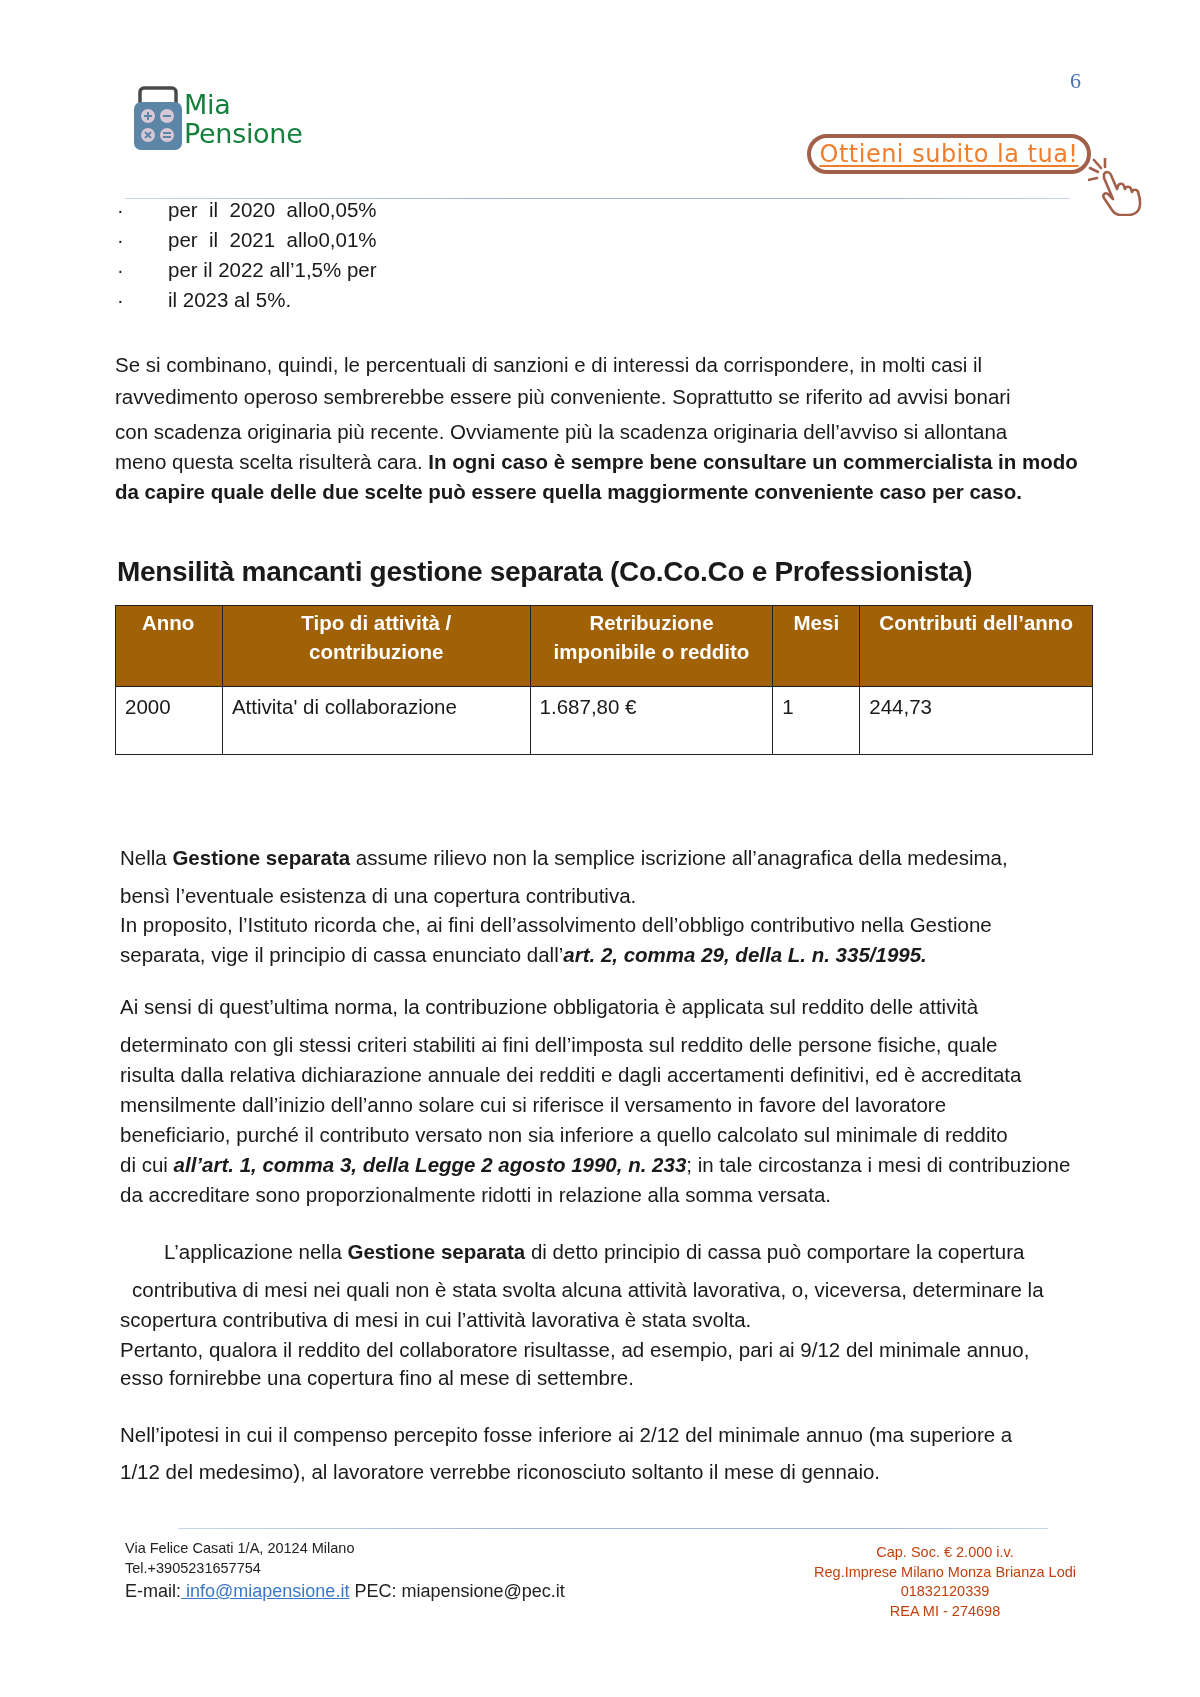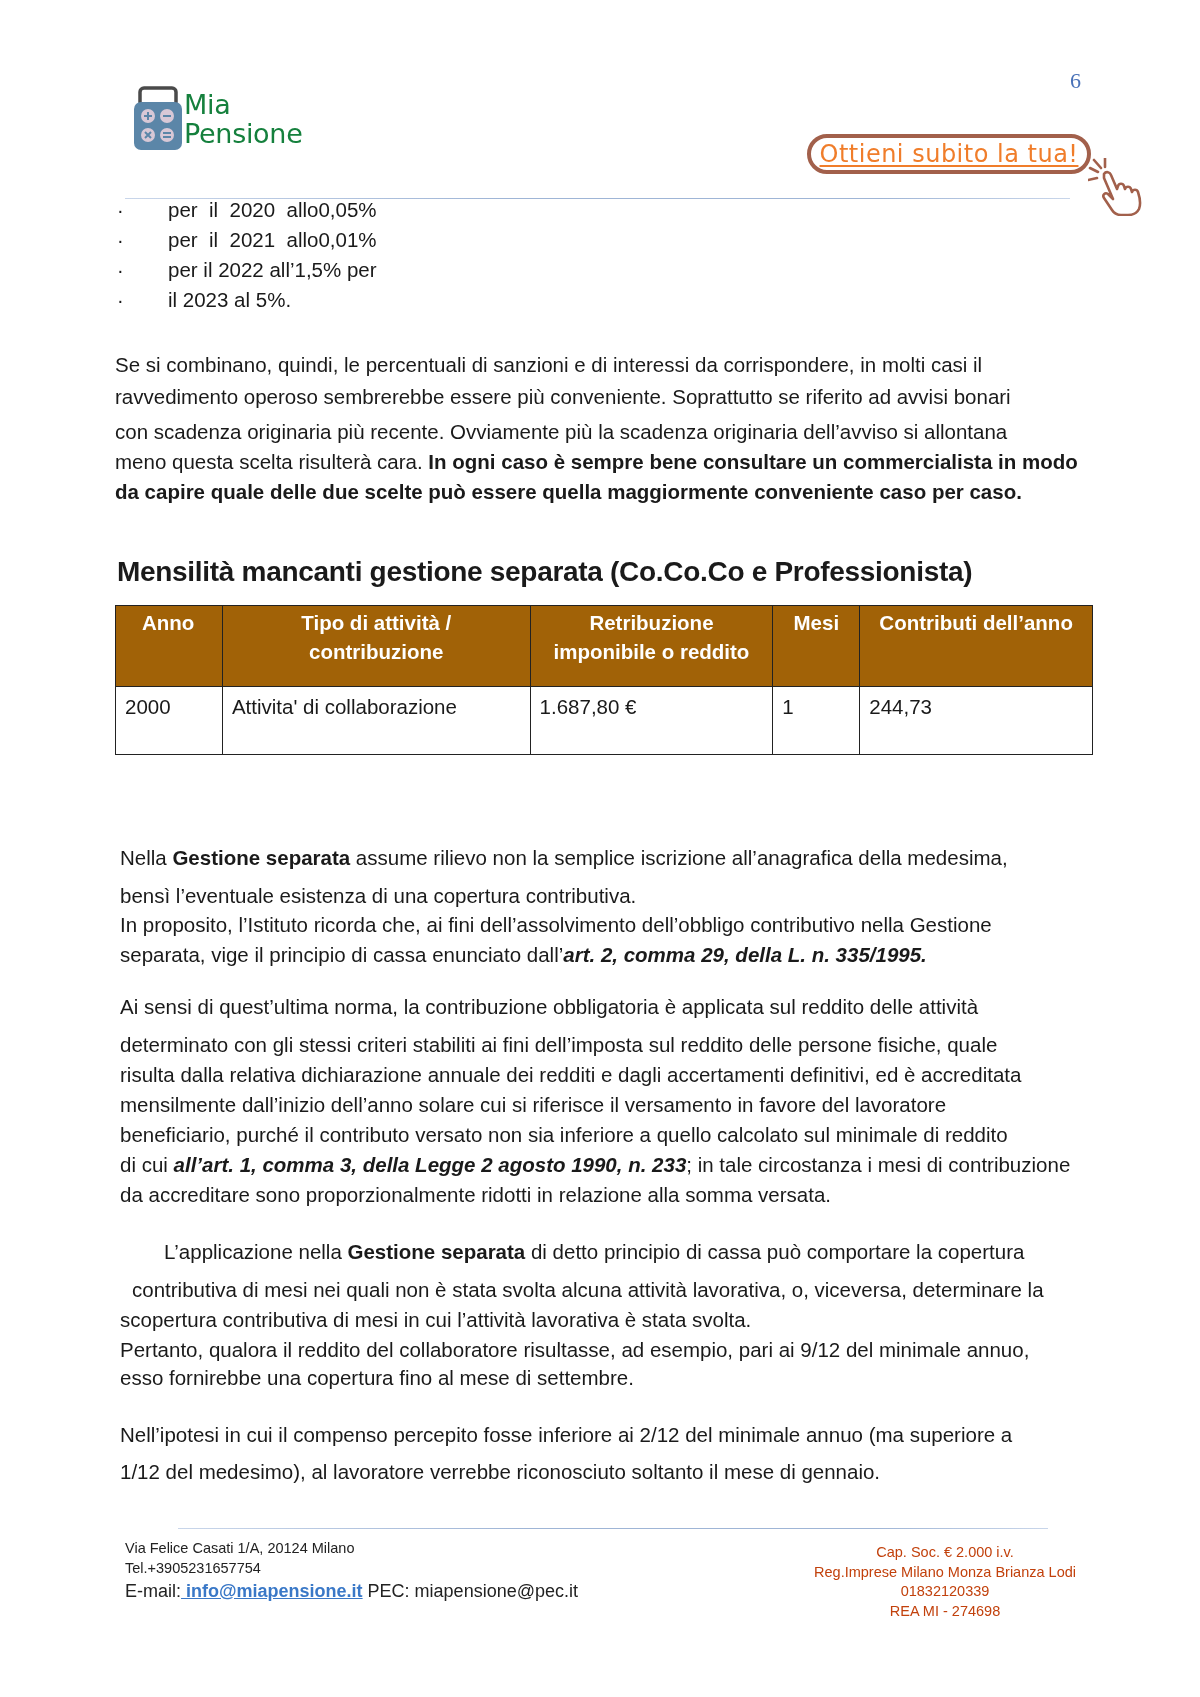--- a/index.html
+++ b/index.html
@@ -31,21 +31,21 @@
   
   table.grid { position: absolute; left: 115px; top: 605px; width: 978px; border-collapse: collapse; }
   .grid td, .grid th { border: 1.5px solid #222; vertical-align: top; font-size: 20.5px; line-height: 29px; padding: 0; }
   .grid th { background: #a16207; color: #ffffff; font-weight: bold; height: 78px; text-align: center; padding-top: 2px; }
   .grid td { height: 62px; padding-top: 5px; padding-left: 9px; text-align: left; }
   .grid th.c-anno { text-align: left; padding-left: 26px; }
 
   
   .foot-left { left: 125px; top: 1539px; font-size: 14.5px; line-height: 19.5px; color: #222; white-space: nowrap; }
   .foot-email { font-size: 18px; line-height: 26px; }
-  .link { color: #3a78c7; text-decoration: underline; font-weight: bold; }
+  .link { color: #3a78c7; text-decoration: underline; }
   .foot-right { right: 124px; top: 1543px; font-size: 14.5px; line-height: 19.5px; color: #c2410c; text-align: center; white-space: nowrap; }
 </style>
 </head>
 <body>
 
 <div class="abs logo">
   <svg class="logo-icon" viewBox="0 0 48 66">
     <rect x="6" y="2" width="36" height="18" rx="4" fill="none" stroke="#4a4a4a" stroke-width="3.5"></rect>
     <rect x="0" y="16" width="48" height="48" rx="7" fill="#5b86a8"></rect>
     <circle cx="14" cy="30" r="7" fill="#d8c8d6"></circle>

